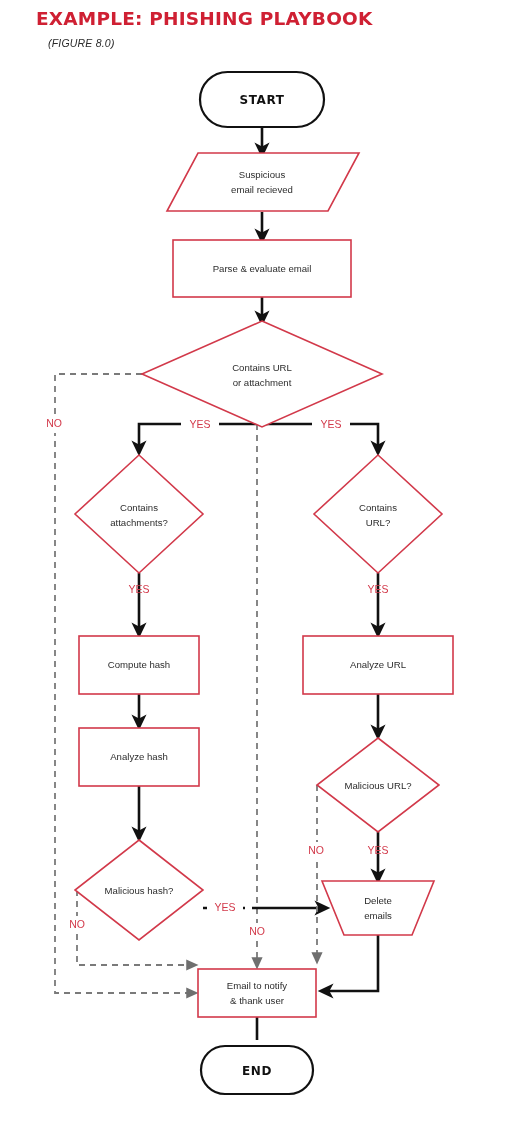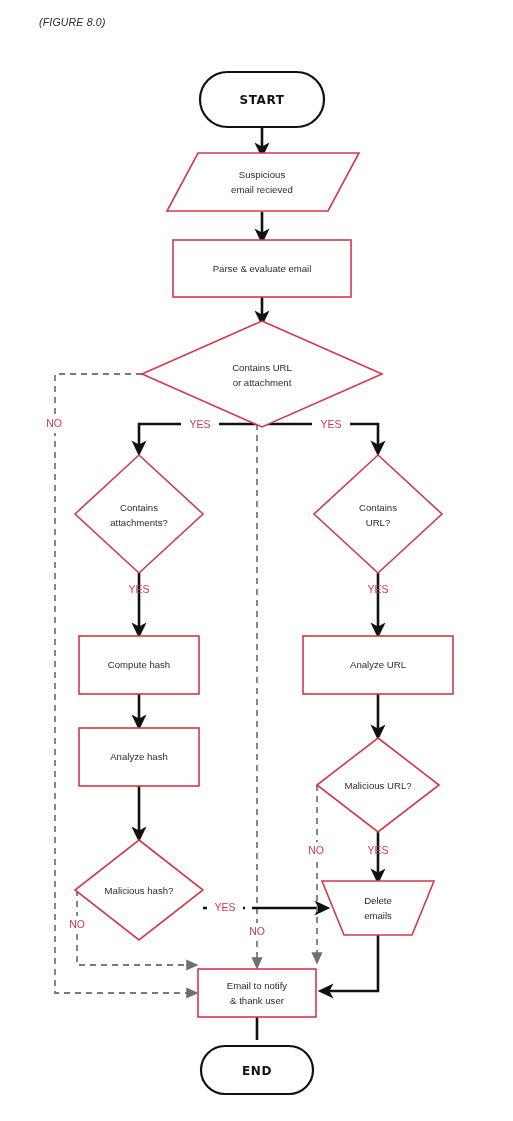--- a/index.html
+++ b/index.html
@@ -33,21 +33,21 @@
     letter-spacing: 0.2px;
     color: #cf2033;
     margin: 0;
     white-space: nowrap;
   }
   .subtitle {
     font-family: "Liberation Sans", sans-serif;
     font-size: 10.5px;
     font-style: italic;
     color: #2b2b2b;
-    margin: 8px 0 0 3px;
+    margin: 8px 0 0 12px;
     letter-spacing: 0.2px;
   }
   svg.flow {
     position: absolute;
     left: 0;
     top: 0;
     width: 513px;
     height: 1121px;
   }
   .shape-red {
@@ -95,20 +95,21 @@
     fill: none;
     stroke-dasharray: 6 5;
   }
 </style>
 </head>
 <body>
 
 <div id="page">
 
   <div class="header">
+    <h1 class="title">EXAMPLE: PHISHING PLAYBOOK</h1>
     <p class="subtitle">(FIGURE 8.0)</p>
   </div>
 
   <svg class="flow" viewBox="0 0 513 1121">
     <defs>
       <marker id="arrow-black" markerWidth="7" markerHeight="7" refX="3.2" refY="3.2" orient="auto" markerUnits="strokeWidth">
         <path d="M0.3,0.3 L6.4,3.2 L0.3,6.1 L1.9,3.2 Z" fill="#111111"></path>
       </marker>
       <marker id="arrow-gray" markerWidth="8" markerHeight="8" refX="3.6" refY="3.6" orient="auto" markerUnits="strokeWidth">
         <path d="M0.4,0.5 L7.2,3.6 L0.4,6.7 Z" fill="#6f6f6f"></path>

